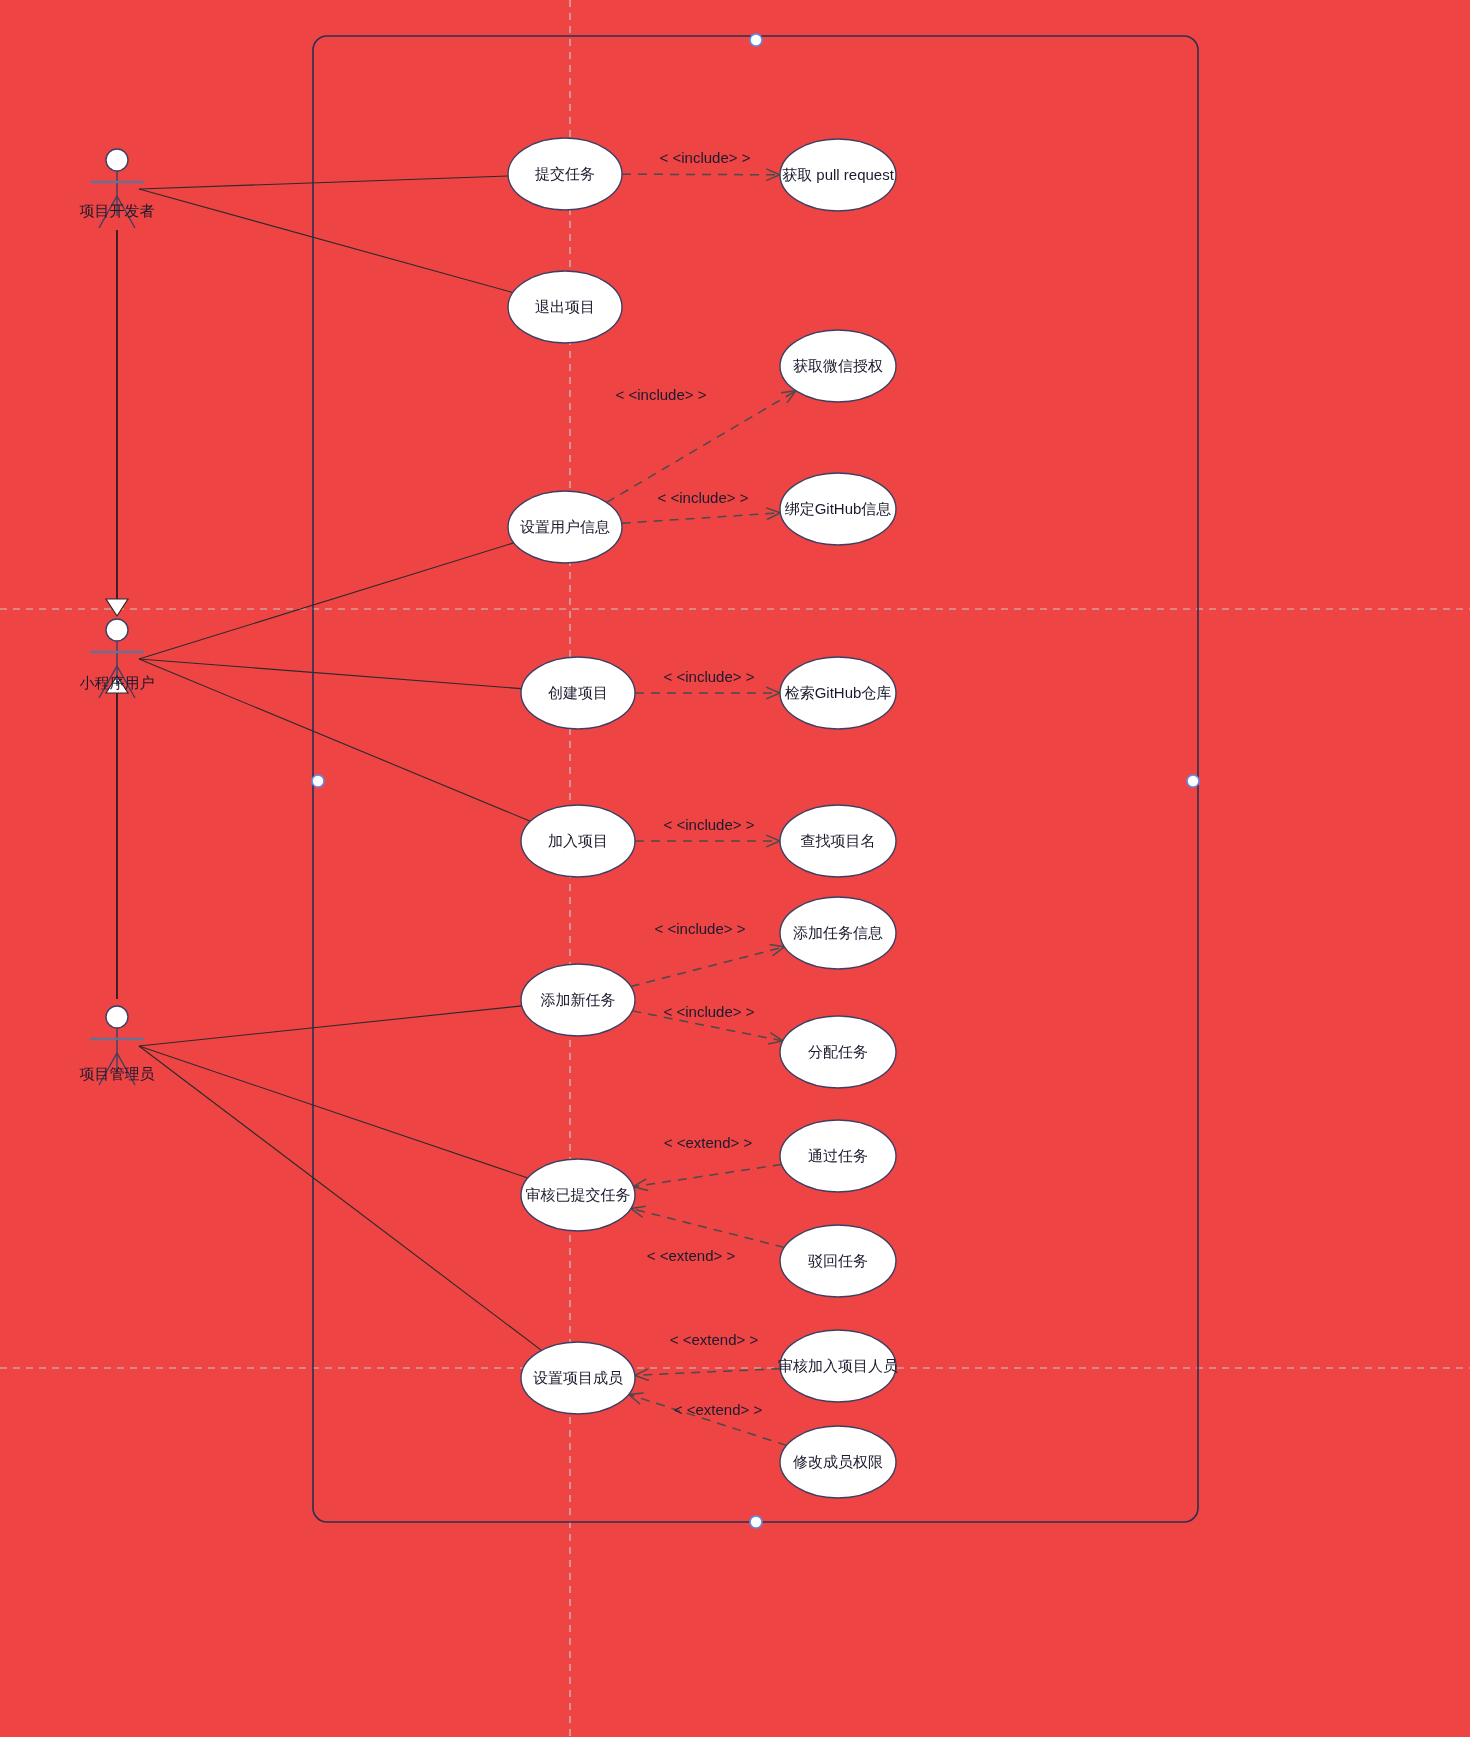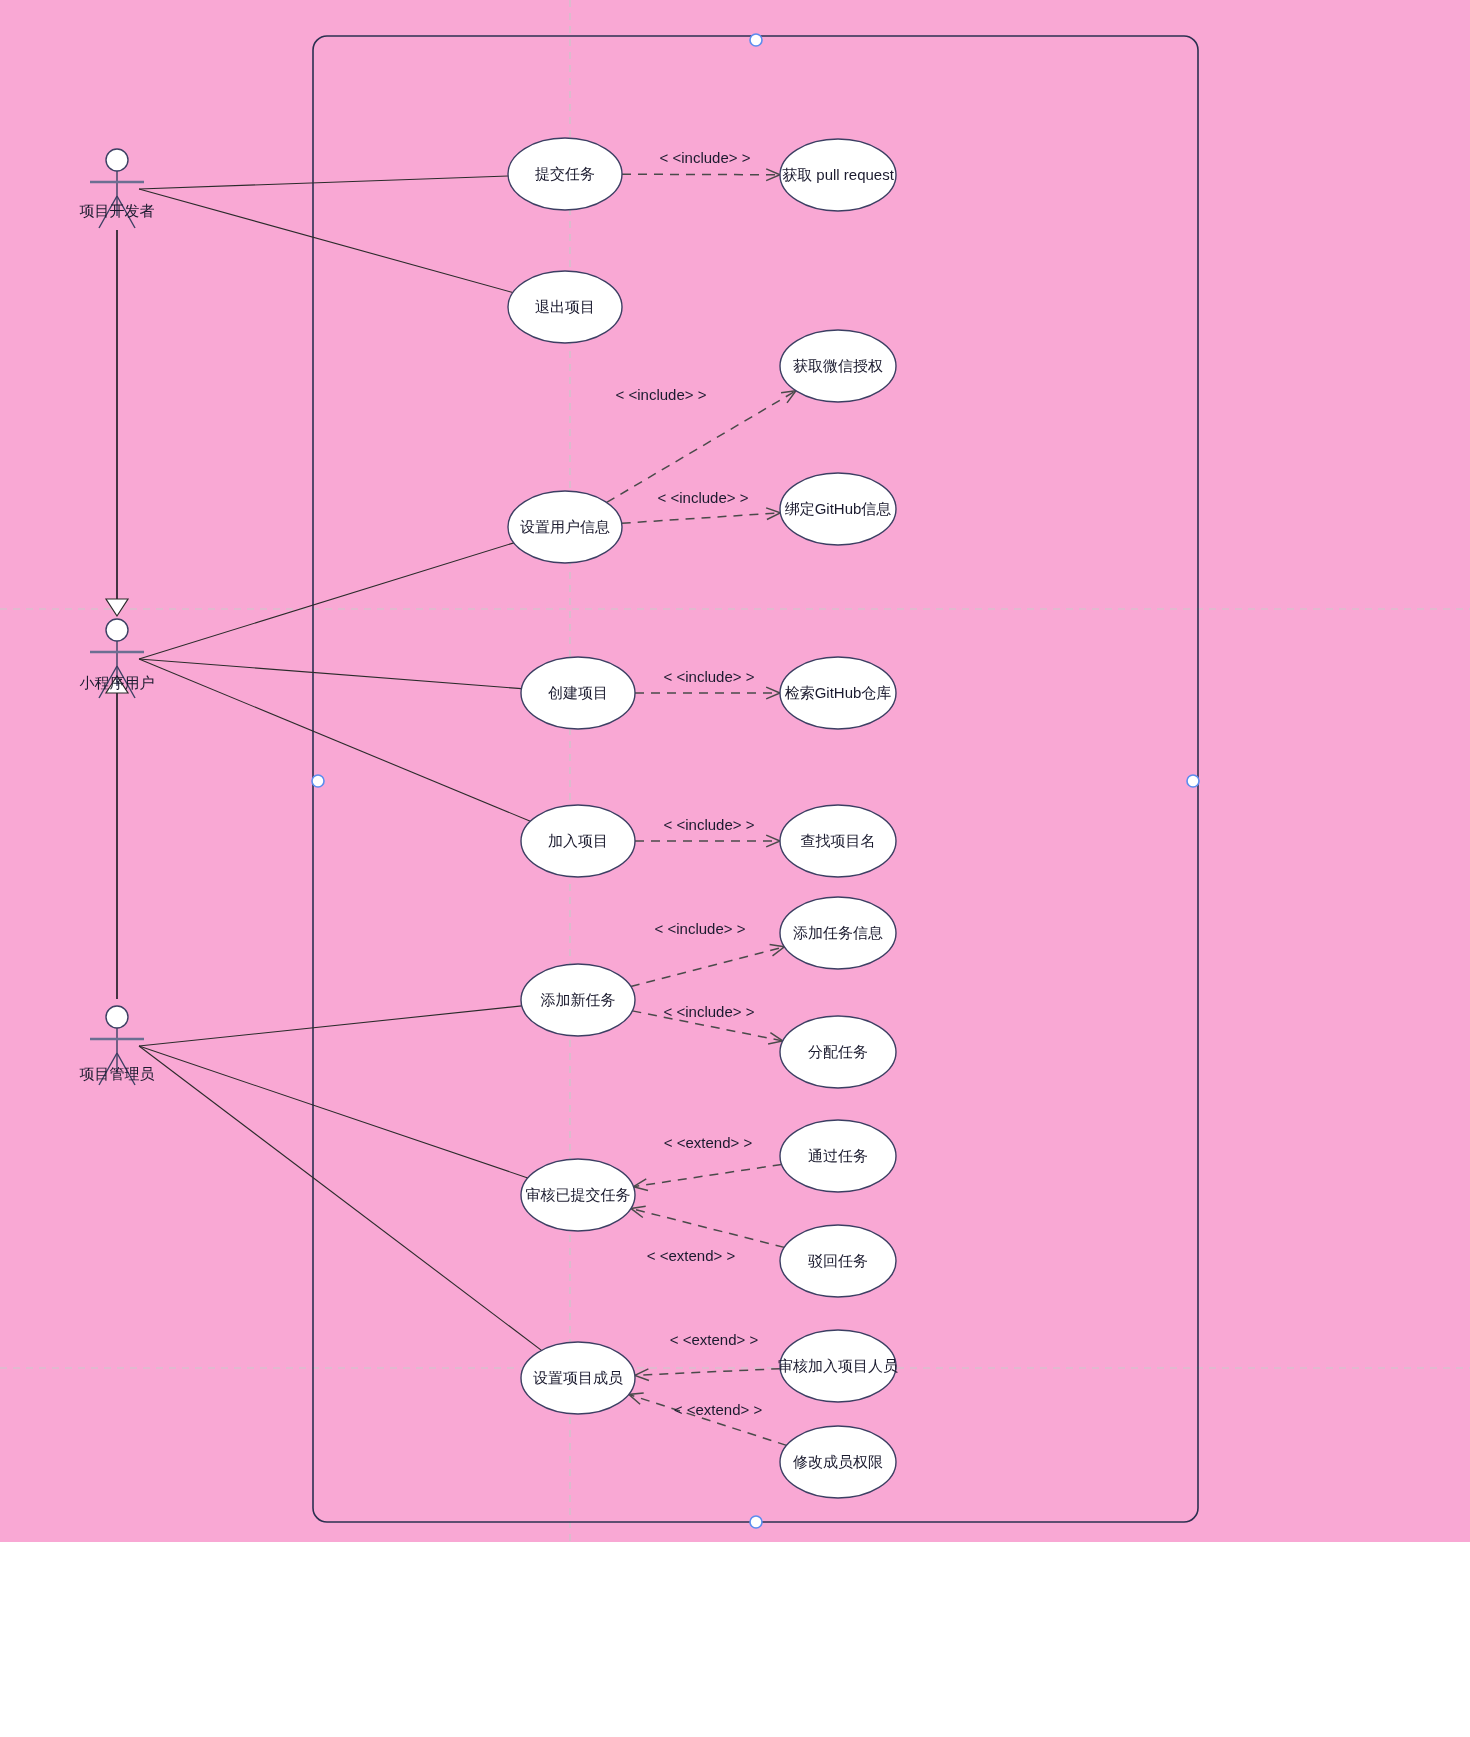--- a/index.html
+++ b/index.html
@@ -3,22 +3,22 @@
 <meta charset="utf-8">
 <style>
   html, body {
     margin: 0;
     padding: 0;
     background: #ffffff;
   }
   #canvas {
     position: relative;
     width: 1470px;
-    height: 1542px;
-    background: #f9a8d4;
+    height: 1737px;
+    background: #ef4444;
     font-family: "Liberation Sans", "DejaVu Sans", sans-serif;
     overflow: hidden;
   }
   #diagram-svg {
     position: absolute;
     left: 0;
     top: 0;
     width: 1470px;
     height: 1737px;
   }

